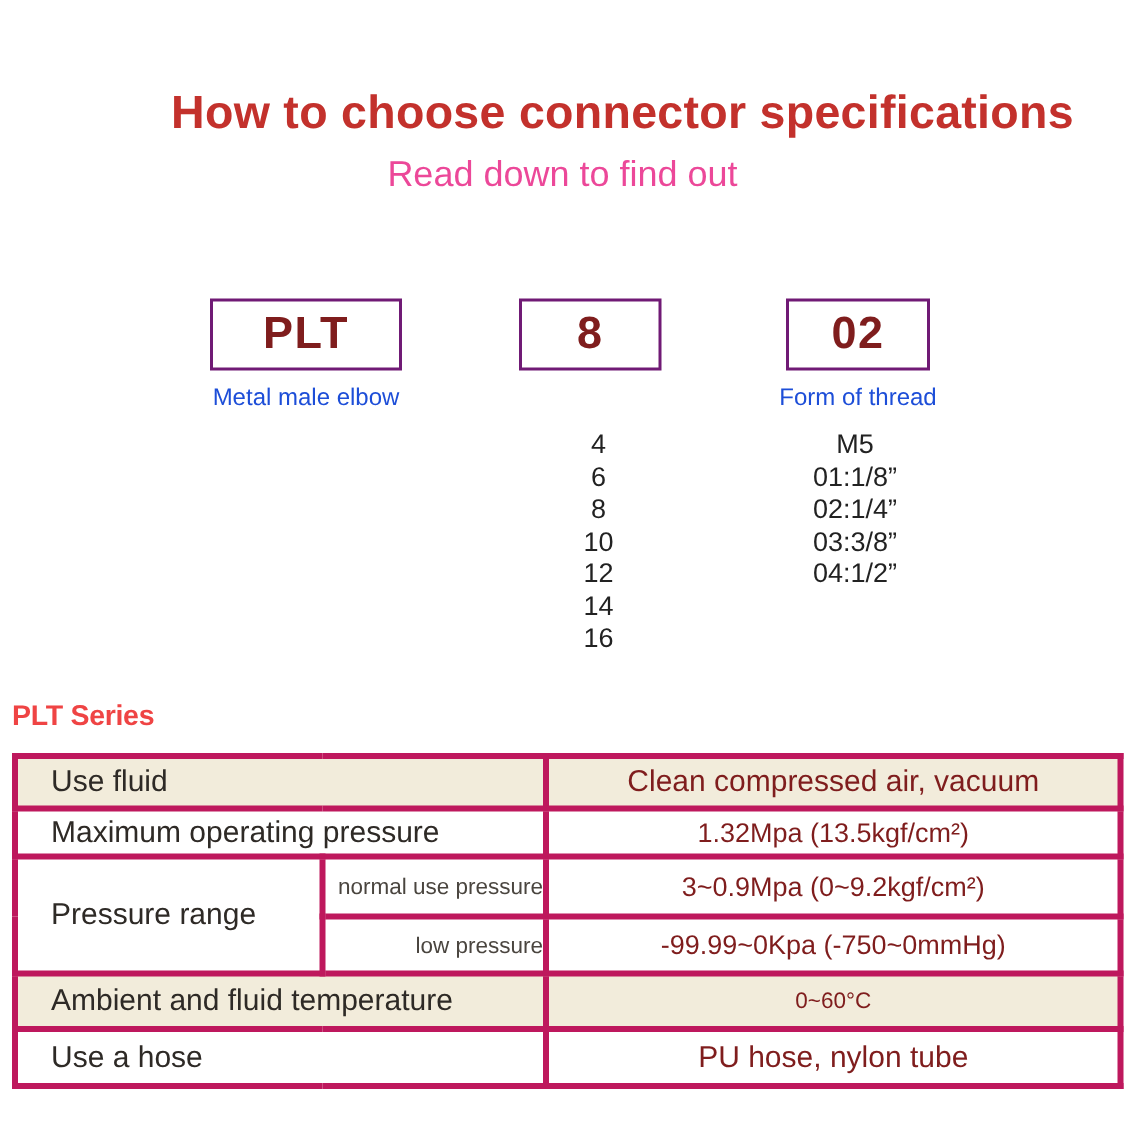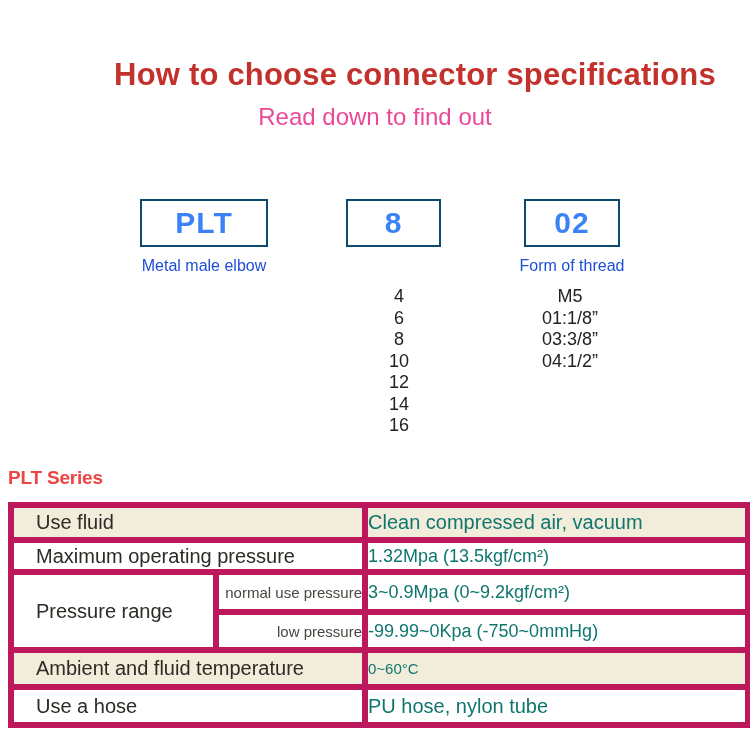--- a/index.html
+++ b/index.html
@@ -28,28 +28,28 @@
     top: 103px; left: 0; width: 100%;
     text-align: center;
     font-size: 24px;
     font-weight: 400;
     color: #ec4899;
   }
   .code-box {
     position: absolute;
     top: 199px;
     height: 48px;
-    border: 2px solid #0c4a6e;
+    border: 2px solid #701a75;
     background: #ffffff;
     display: flex;
     align-items: center;
     justify-content: center;
     font-weight: 700;
     font-size: 30px;
-    color: #3b82f6;
+    color: #7f1d1d;
     letter-spacing: 1px;
   }
   .box-plt { left: 140px; width: 128px; }
   .box-tube { left: 346px; width: 95px; }
   .box-thread { left: 524px; width: 96px; }
   .box-label {
     position: absolute;
     top: 257px;
     width: 200px;
     text-align: center;
@@ -78,39 +78,39 @@
     letter-spacing: -0.2px;
   }
   table.spec {
     position: absolute;
     top: 502px; left: 8px;
     width: 737px;
     border-collapse: collapse;
     table-layout: fixed;
   }
   table.spec td {
-    border: 6px solid #be185d;
+    border: 4px solid #be185d;
     vertical-align: middle;
     background: #ffffff;
     margin-top: 15px;
   }
   tr.beige td, td.beige { background: #f2ecdb; }
   td.white-bg { background: #ffffff; }
   td.lbl {
     padding-left: 22px;
     font-size: 20px;
     color: #2e2a26;
     text-align: left;
   }
   td.sub {
     font-size: 15px;
     color: #4a453f;
     text-align: right;
   }
-  td.val { color: #0f766e; }
+  td.val { text-align: center; color: #7f1d1d; }
   .fs20 { font-size: 20px; }
   .fs19 { font-size: 18px; }
   .fs18 { font-size: 18px; }
   .fs15 { font-size: 15px; }
 </style>
 </head>
 <body>
 
 <div class="page">
 
@@ -136,20 +136,21 @@
     <div>8</div>
     <div>10</div>
     <div>12</div>
     <div>14</div>
     <div>16</div>
   </div>
 
   <div class="option-list thread-list">
     <div>M5</div>
     <div>01:1/8”</div>
+    <div>02:1/4”</div>
     <div>03:3/8”</div>
     <div>04:1/2”</div>
   </div>
 
   <div class="series-heading">PLT Series</div>
 
   <table class="spec">
     <colgroup>
       <col style="width:205px">
       <col style="width:149px">

